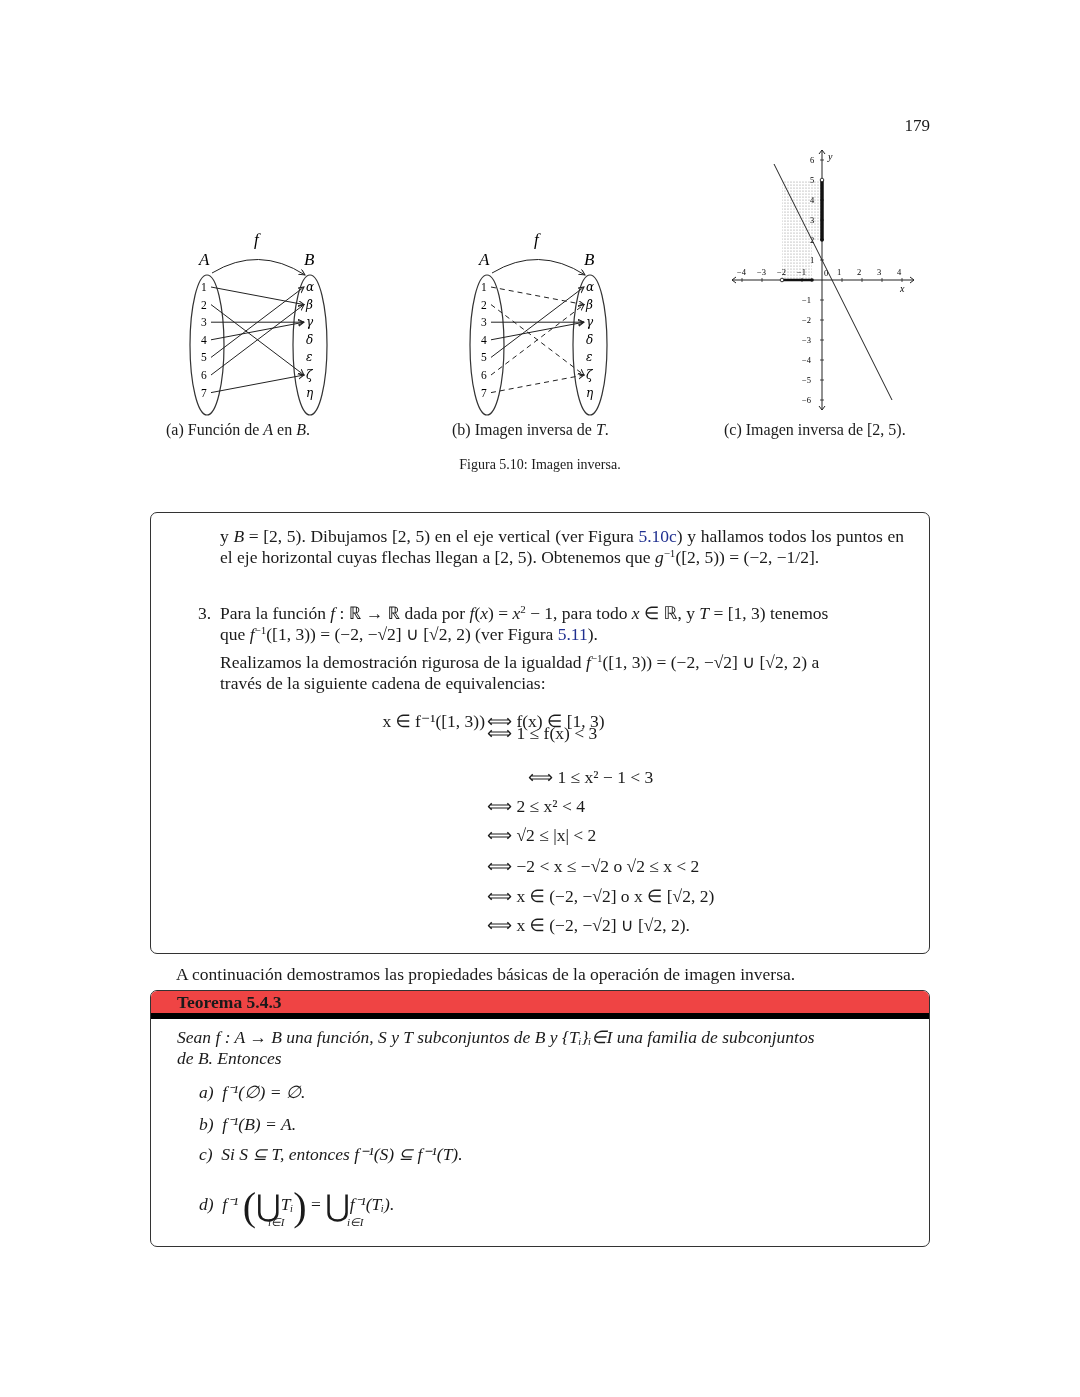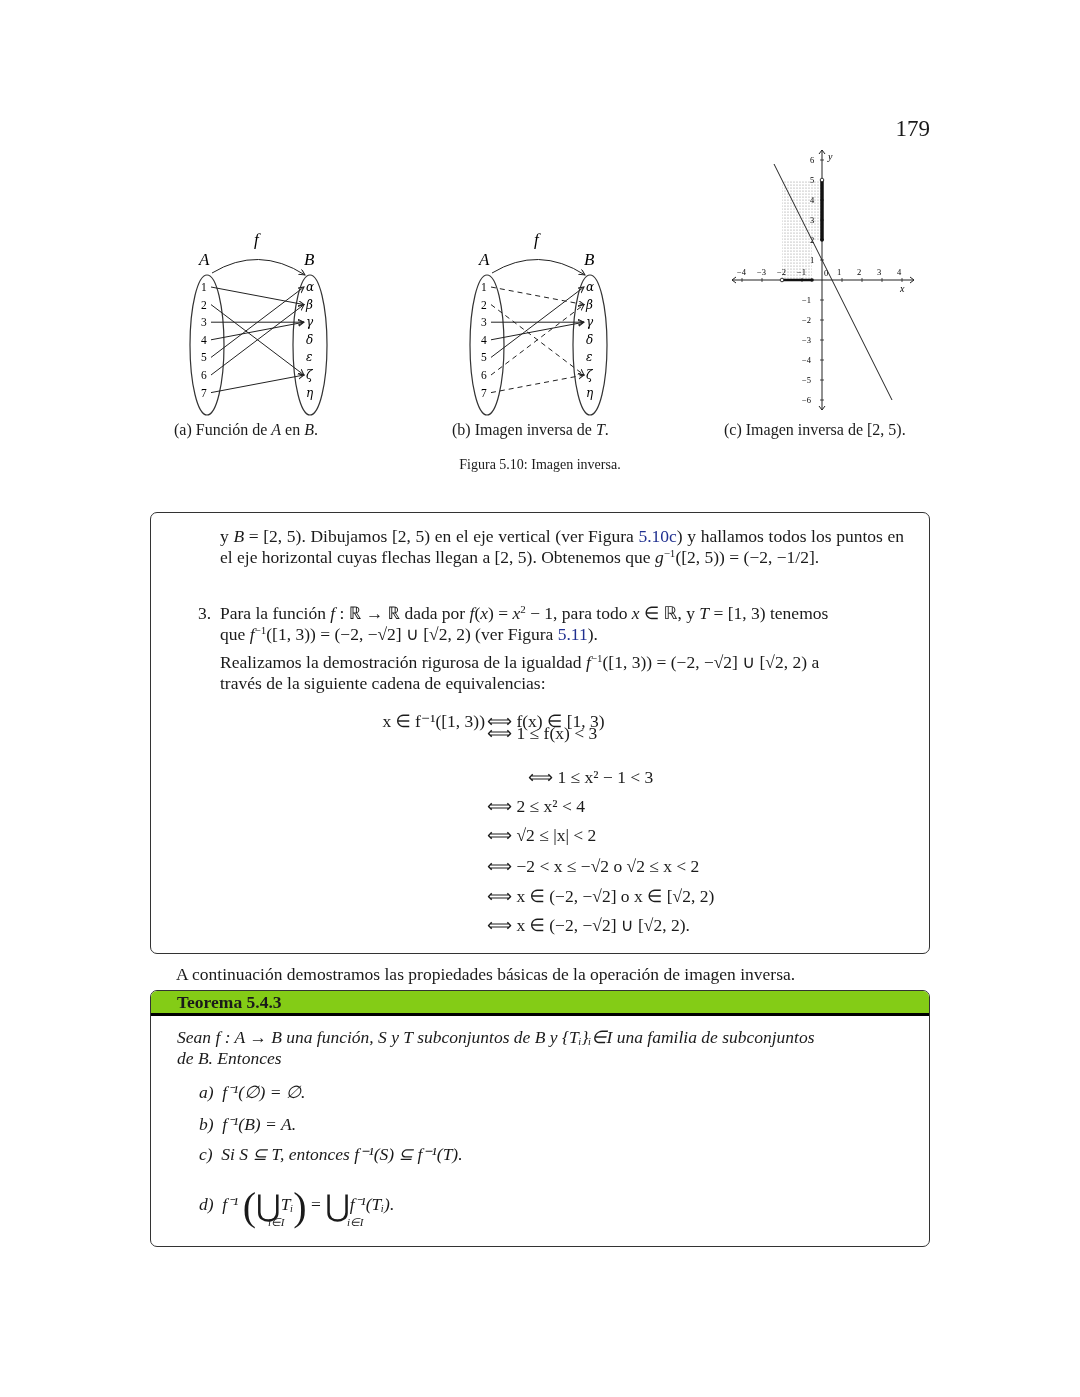--- a/index.html
+++ b/index.html
@@ -1,36 +1,36 @@
 <!DOCTYPE html>
 <html><head>
 <meta charset="utf-8">
 <style>
   html, body { margin: 0; padding: 0; background: #ffffff; }
   body { width: 1080px; height: 1397px; position: relative; overflow: hidden;
          font-family: "DejaVu Serif", "Liberation Serif", serif; color: #1a1a1a; }
   .page-number { position: absolute; left: 880px; top: 116px; width: 50px; text-align: right;
-                 font-family: "Liberation Serif", serif; font-size: 23px; }
+                 font-family: "Liberation Serif", serif; font-size: 17px; }
   .fig { position: absolute; }
   .fig svg { overflow: visible; }
   .subcap { position: absolute; font-family: "Liberation Serif", serif; font-size: 16px; white-space: nowrap; }
   .figcap { position: absolute; left: 0; width: 1080px; top: 457px; text-align: center;
             font-family: "Liberation Serif", serif; font-size: 14px; }
   .box { position: absolute; border: 1.3px solid #333; border-radius: 7px; background: #fff; }
   .proof-box { left: 150px; top: 512px; width: 778px; height: 440px; }
   .txt { position: absolute; font-family: "Liberation Serif", serif; font-size: 17.5px; line-height: 21px; }
   .just { text-align: justify; text-align-last: left; }
   i, .it { font-style: italic; }
   .link { color: #1f2f8f; text-align: center; }
   sup { font-size: 11px; vertical-align: 6px; line-height: 0; }
   .eq-lhs { position: absolute; text-align: right; font-family: "Liberation Serif", serif; font-size: 17.5px; }
   .eq-row { position: absolute; left: 487px; font-family: "Liberation Serif", serif; font-size: 17.5px; white-space: nowrap; }
   .theorem-box { left: 150px; top: 990px; width: 778px; height: 255px; overflow: hidden; }
-  .theorem-head { position: absolute; left: 0; top: 0; width: 100%; height: 22px; background: #84cc16;
-                  border-bottom: 3px solid #000000; }
+  .theorem-head { position: absolute; left: 0; top: 0; width: 100%; height: 22px; background: #ef4444;
+                  border-bottom: 6px solid #000000; }
   .theorem-title { position: absolute; left: 26px; top: 1px; font-family: "Liberation Serif", serif;
                    font-weight: bold; font-size: 17.5px; }
   .item { position: absolute; left: 48px; font-family: "Liberation Serif", serif; font-size: 17.5px; font-style: italic; white-space: nowrap; }
   .bigcup { font-size: 30px; font-style: normal; vertical-align: -6px; }
   .under { position: absolute; font-size: 11px; font-style: italic; }
 </style>
 </head>
 <body>
 
 <div class="page-number">179</div>
@@ -167,21 +167,21 @@
       <line x1="44" y1="16" x2="162" y2="252" stroke="#222" stroke-width="1"></line>
       <line x1="92" y1="92" x2="92" y2="32" stroke="#111" stroke-width="3.5"></line>
       <circle cx="92" cy="92" r="1.8" fill="#111"></circle>
       <circle cx="92" cy="32" r="1.8" fill="#fff" stroke="#111" stroke-width="0.8"></circle>
       <line x1="52" y1="132" x2="82" y2="132" stroke="#111" stroke-width="2.5"></line>
       <circle cx="52" cy="132" r="1.8" fill="#fff" stroke="#111" stroke-width="0.8"></circle>
       <circle cx="82" cy="132" r="1.8" fill="#111"></circle>
     </svg>
 </div>
 
-<div class="subcap" style="left:174px; top:421px;">
+<div class="subcap" style="left:166px; top:421px;">
   <span>(a) Función de </span><i>A</i><span> en </span><i>B</i><span>.</span>
 </div>
 <div class="subcap" style="left:452px; top:421px;">
   <span>(b) Imagen inversa de </span><i>T</i><span>.</span>
 </div>
 <div class="subcap" style="left:724px; top:421px;">(c) Imagen inversa de [2, 5).</div>
 
 <div class="figcap">Figura 5.10: Imagen inversa.</div>
 
 <div class="box proof-box"></div>

